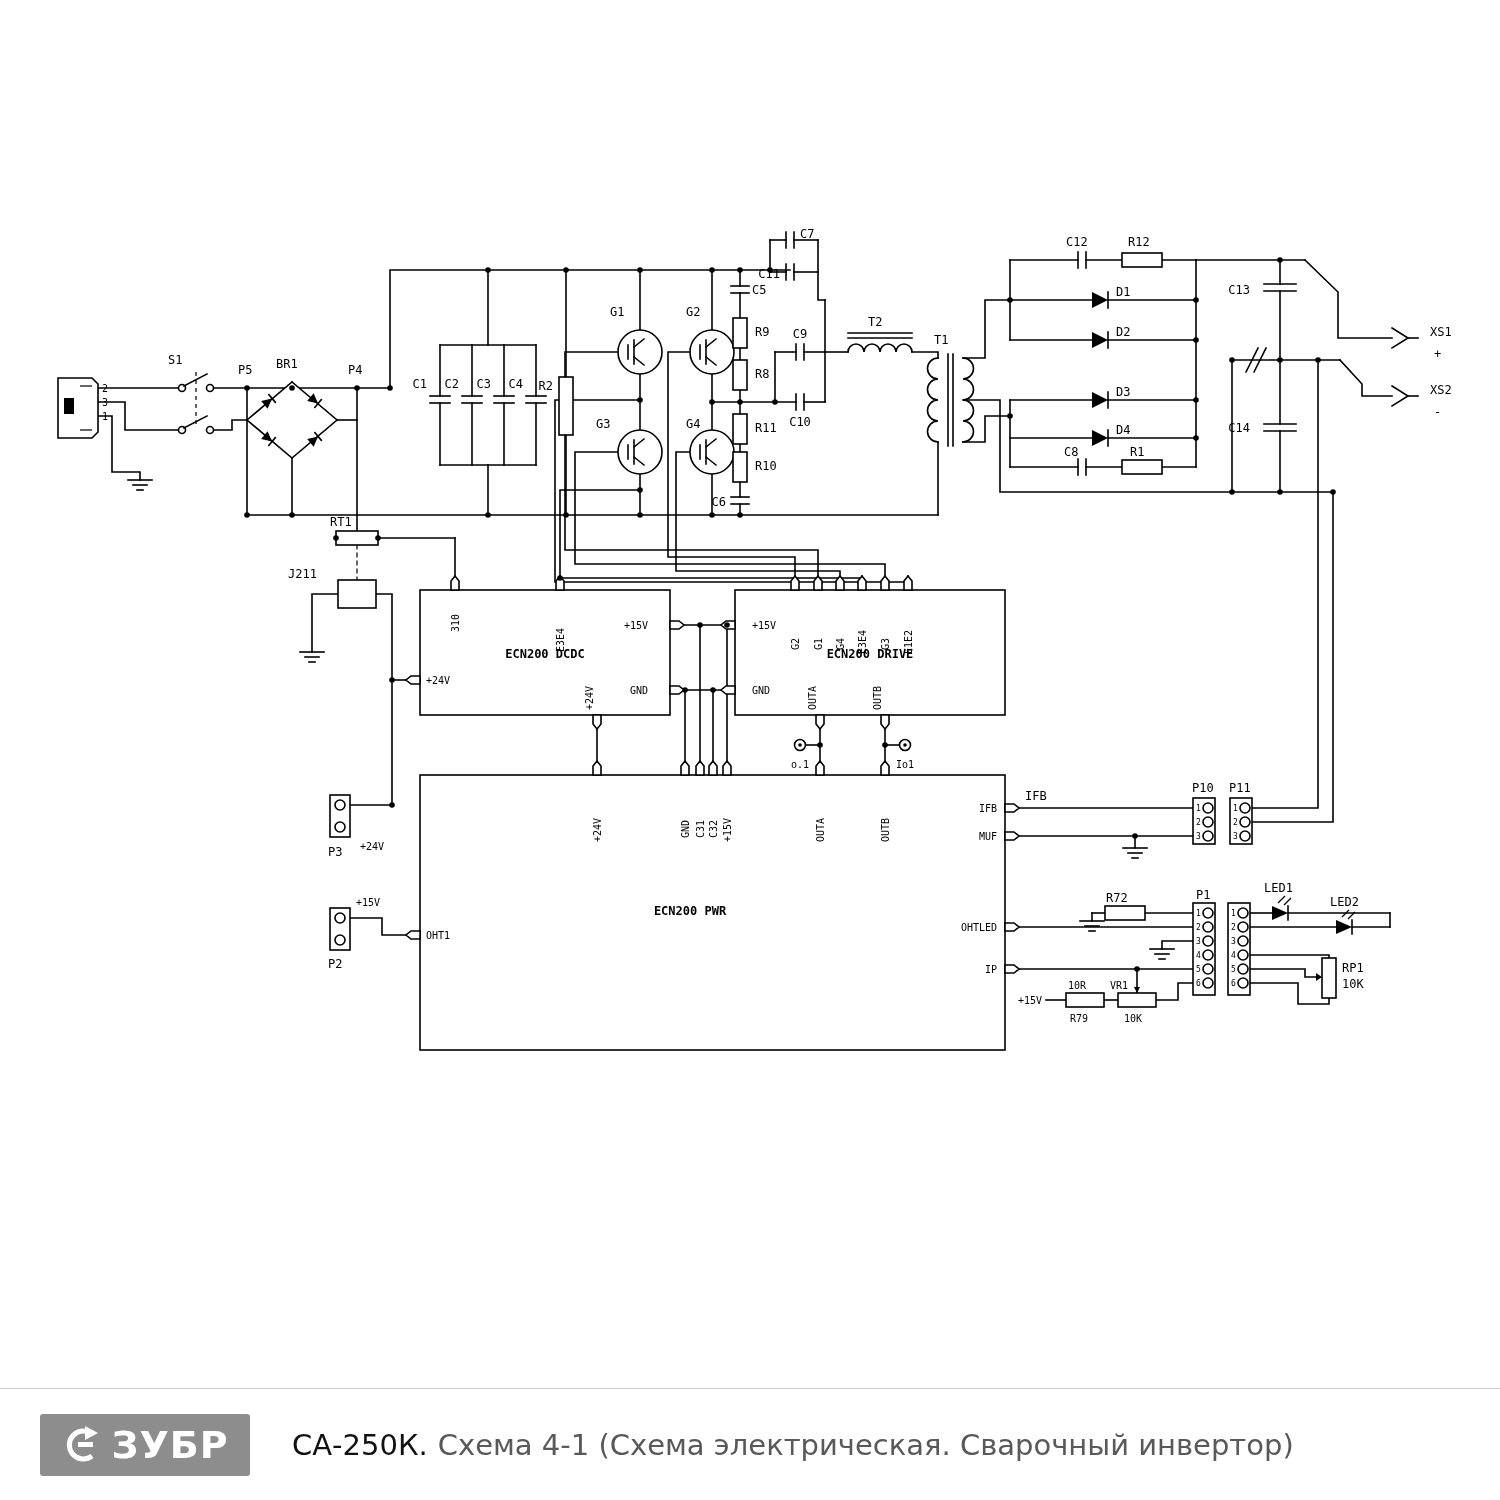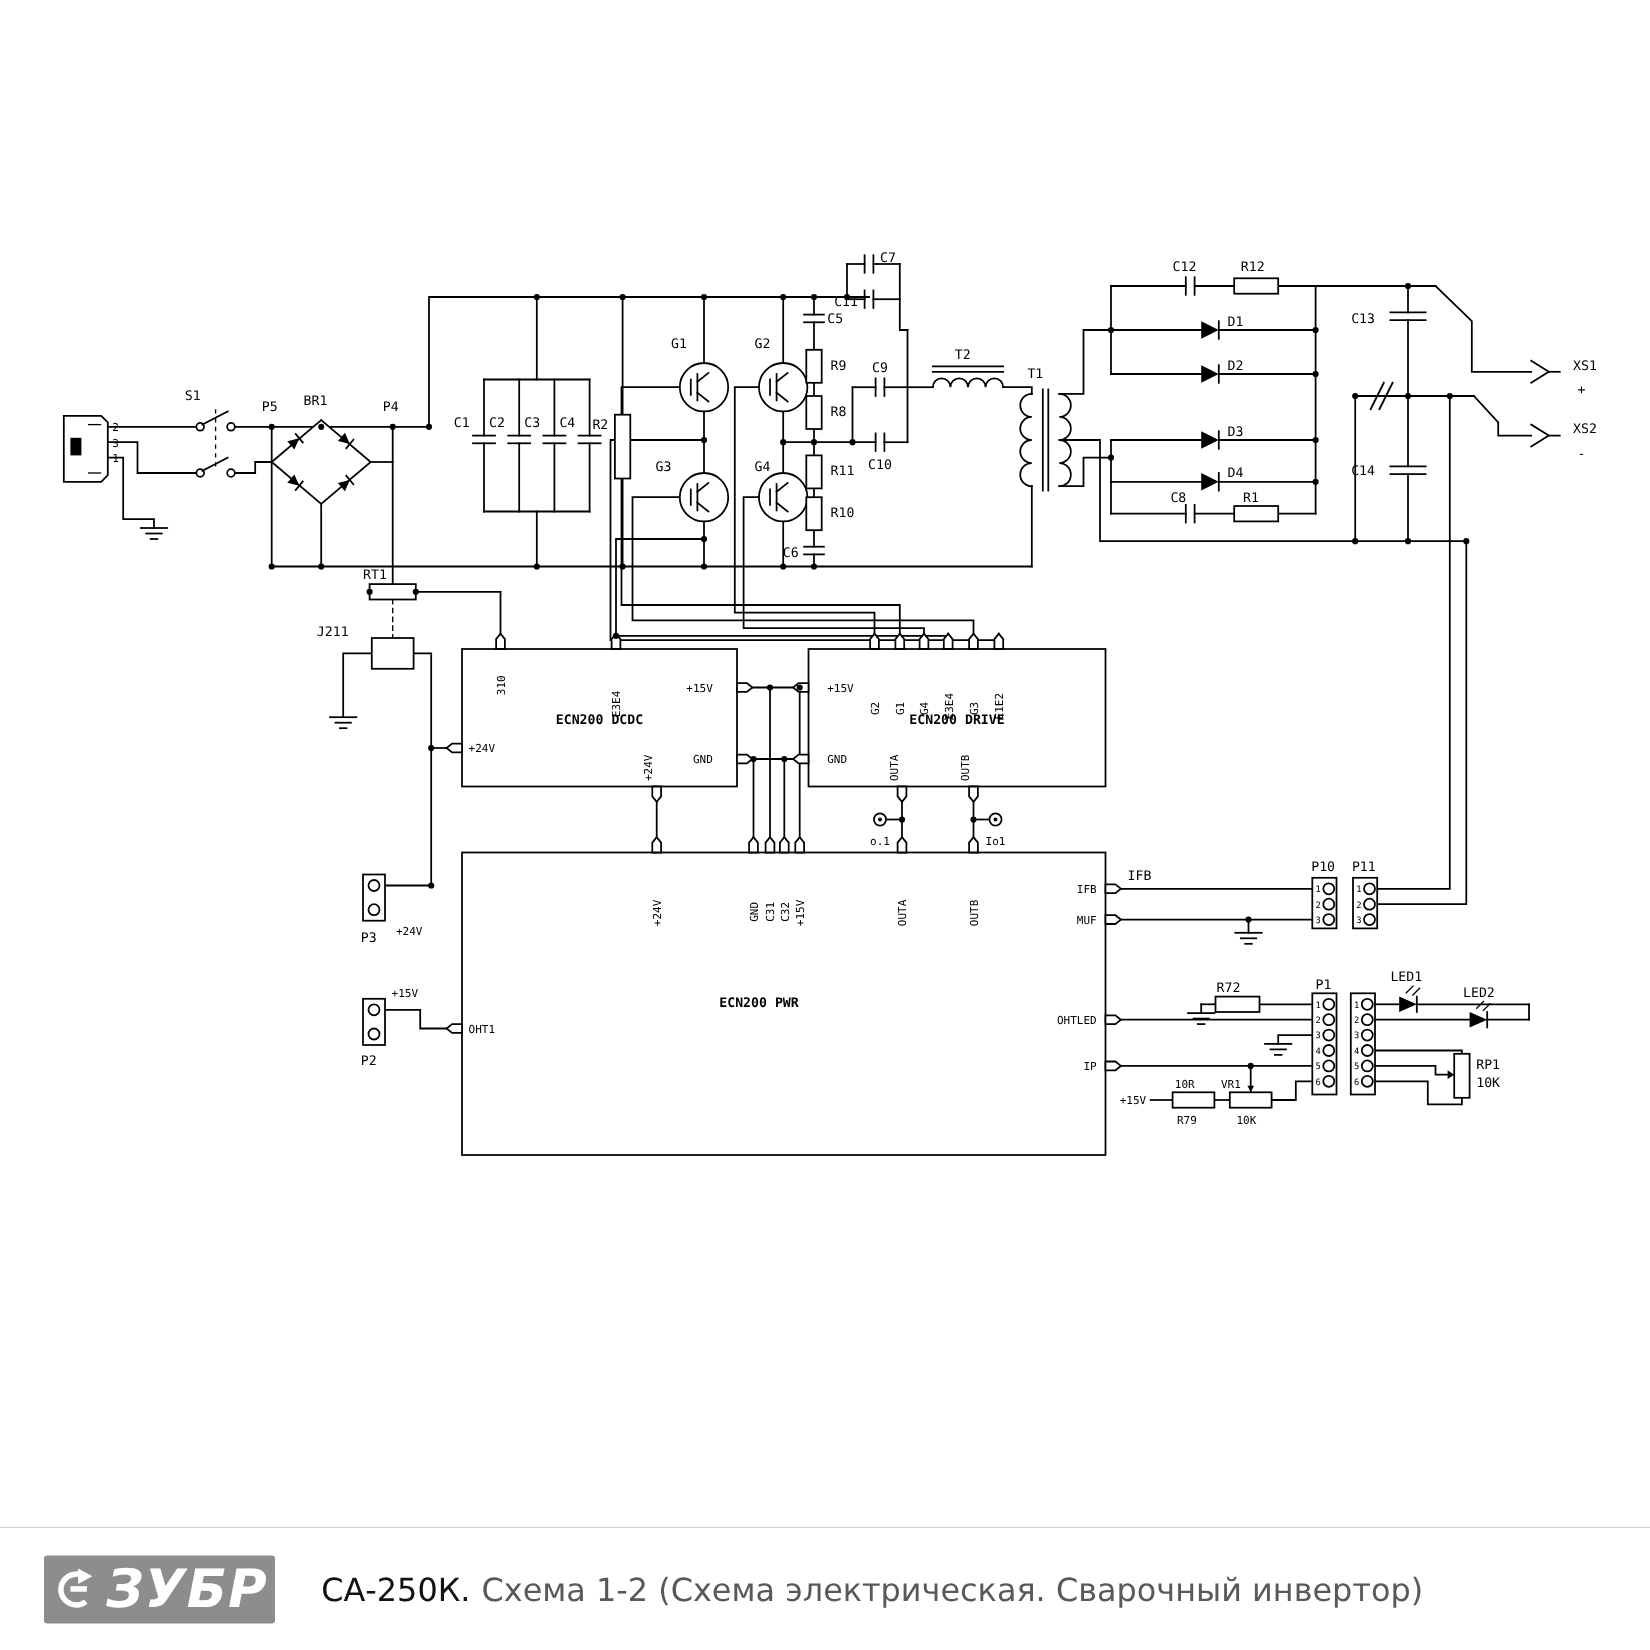--- a/index.html
+++ b/index.html
@@ -14,21 +14,21 @@
   .lbl{font-size:12px;}
   .lbls{font-size:10px;}
   .num{font-size:8px;}
   .blk{font-size:12px;font-weight:bold;}
   .dot{fill:#000;stroke:none;}
   .footer{position:absolute;left:0;top:1388px;width:1500px;height:112px;
           border-top:1px solid #cfcfcf;background:#fff;display:flex;align-items:center;
           gap:42px;padding-left:40px;box-sizing:border-box;}
   .logo-box{width:210px;height:62px;background:#8d8d8d;border-radius:3px;
             display:flex;align-items:center;justify-content:center;gap:10px;flex:0 0 auto;}
-  .logo-text{color:#fff;font-weight:bold;font-style:italic;font-size:48px;letter-spacing:1px;}
+  .logo-text{color:#fff;font-weight:bold;font-size:38px;letter-spacing:1px;}
   .doc-title{font-size:29px;color:#595959;white-space:nowrap;}
   .model{color:#111;font-weight:normal;margin-right:10px;}
 </style>
 </head>
 <body>
 
 <div class="page">
 <svg width="1500" height="1388" viewBox="0 0 1500 1388">
 
   <g>
@@ -639,16 +639,16 @@
 <div class="footer">
   <div class="logo-box">
     <svg width="40" height="40" viewBox="0 0 40 40">
       <path d="M31 9 A14 14 0 1 0 31 31" fill="none" stroke="#fff" stroke-width="5"></path>
       <polygon points="24,1 37,8 24,15" fill="#fff"></polygon>
       <rect x="17" y="17" width="15" height="5" fill="#fff"></rect>
     </svg>
     <span class="logo-text">ЗУБР</span>
   </div>
   <div class="doc-title">
-    <span class="model">СА-250К.</span><span class="subtitle">Схема 1-2 (Схема электрическая. Сварочный инвертор)</span>
+    <span class="model">СА-250К.</span><span class="subtitle">Схема 4-1 (Схема электрическая. Сварочный инвертор)</span>
   </div>
 </div>
 </div>
 
 </body></html>

